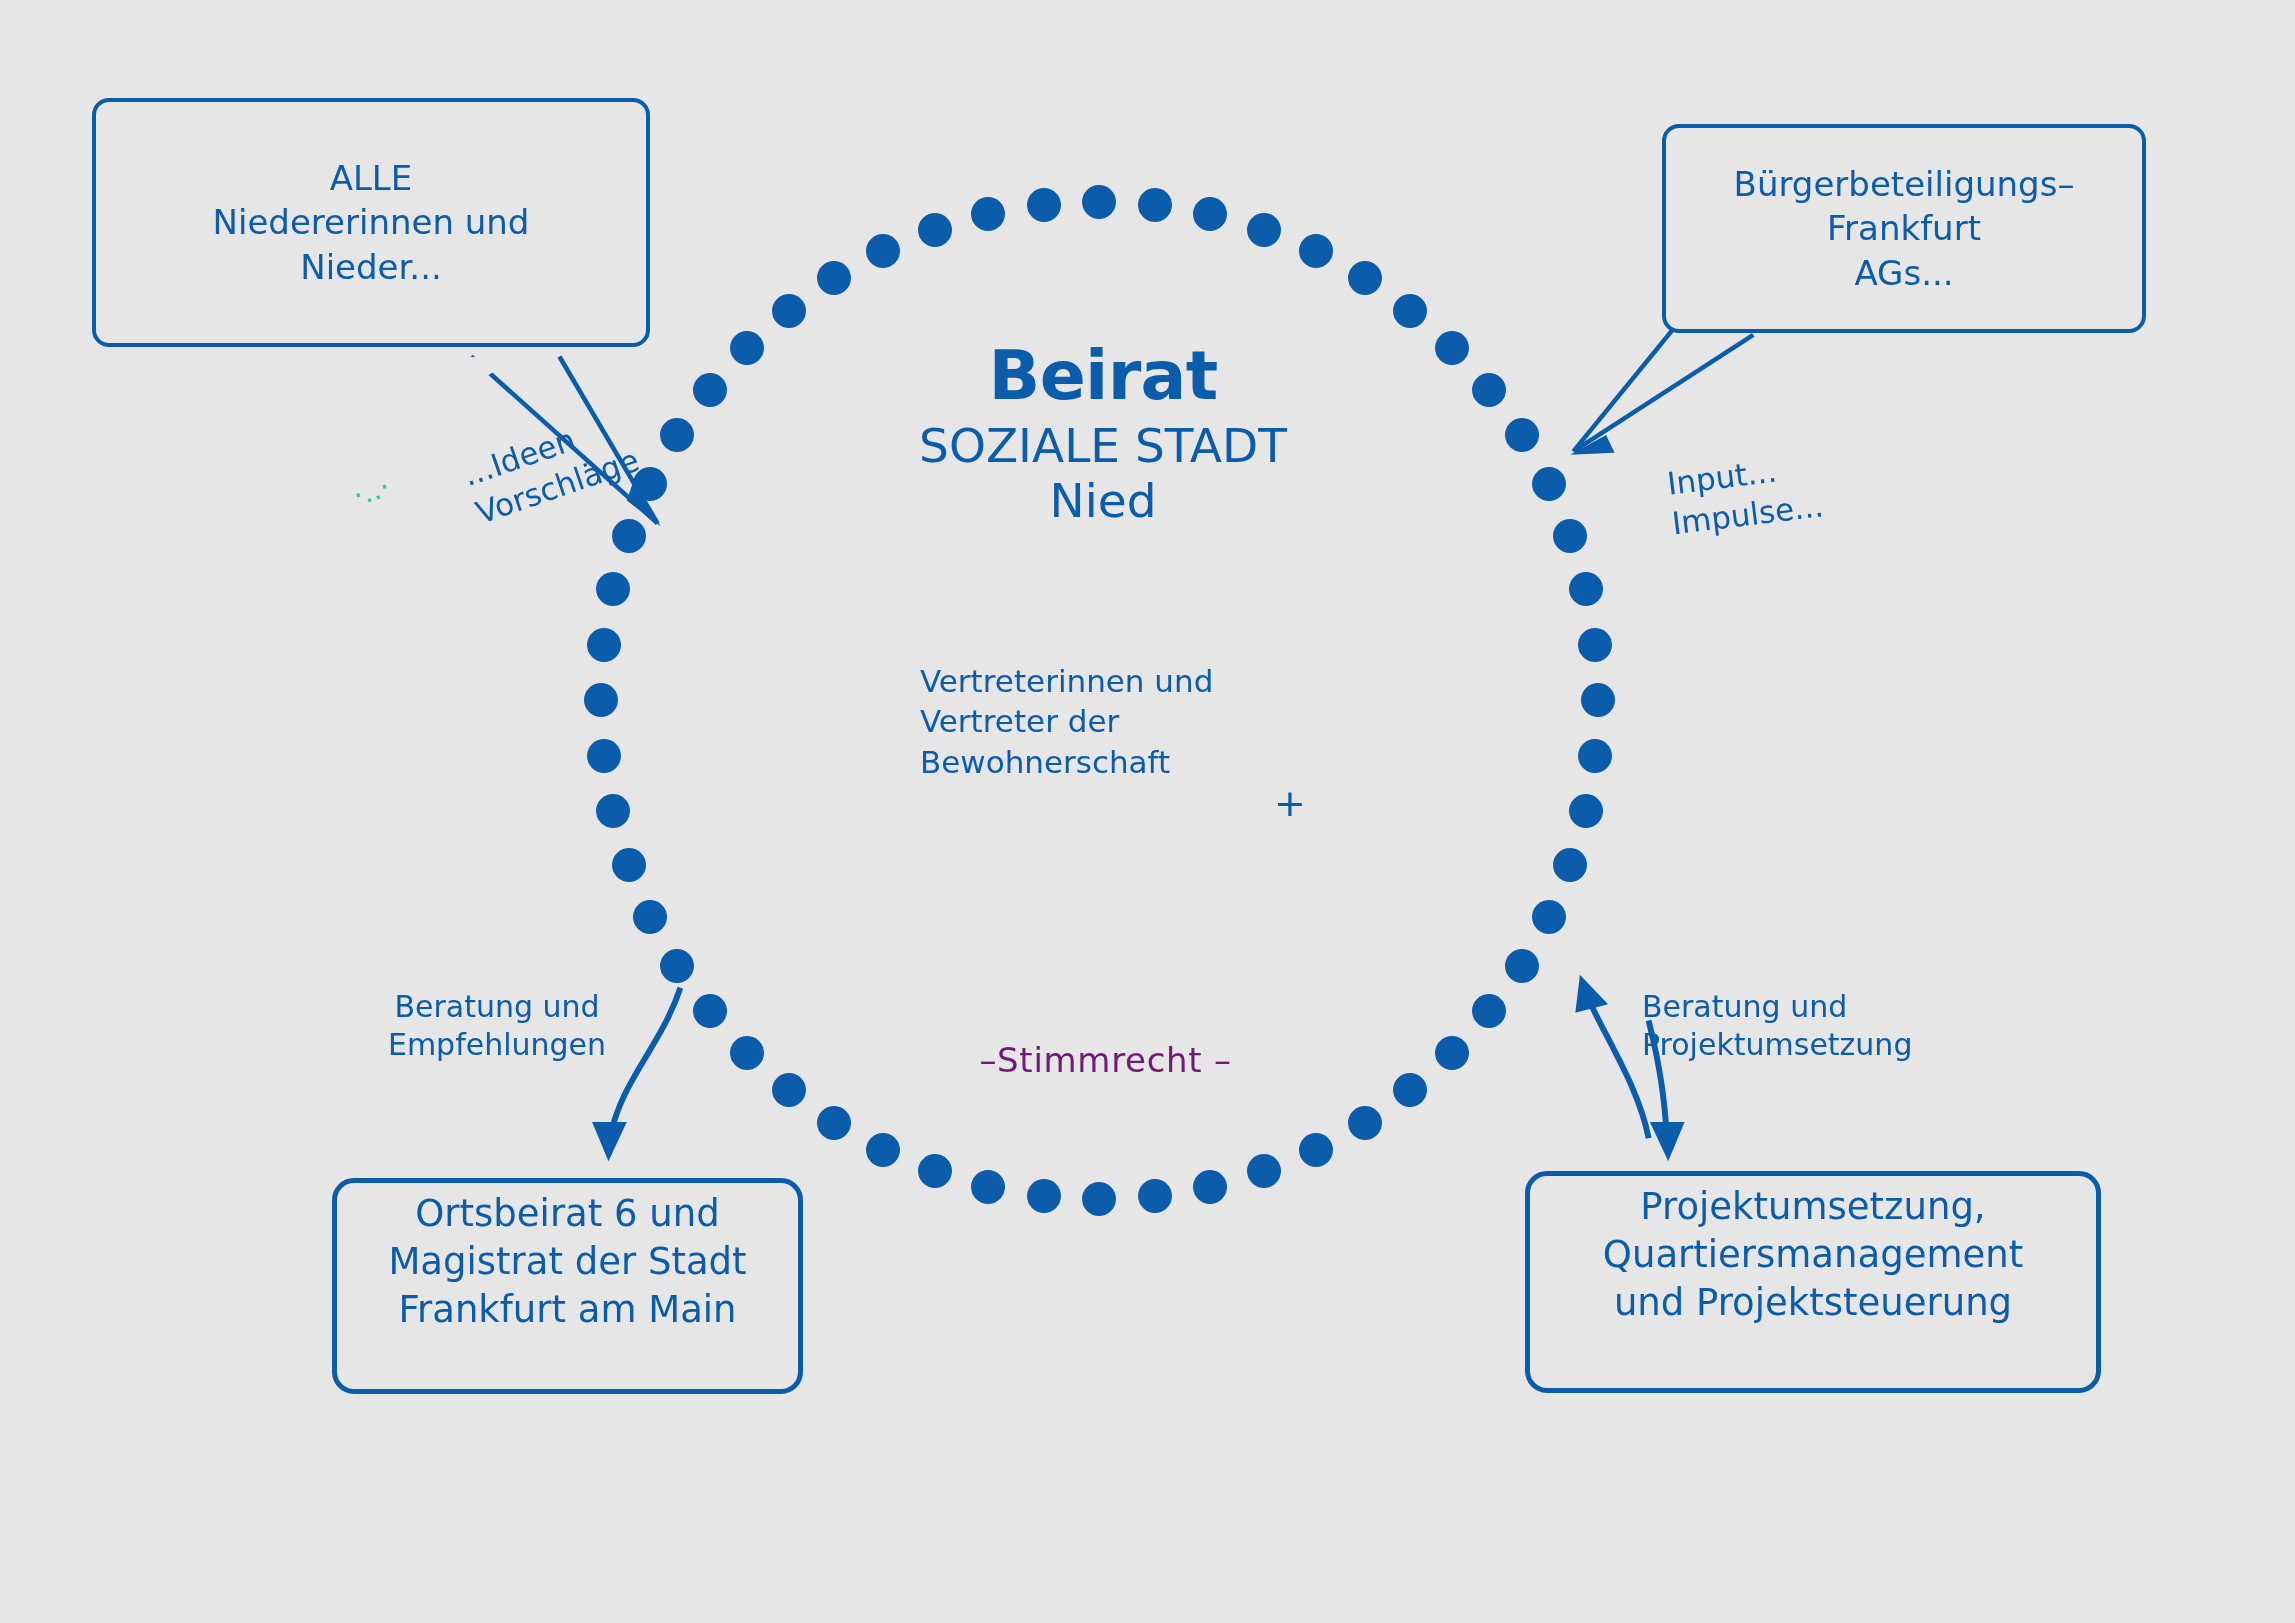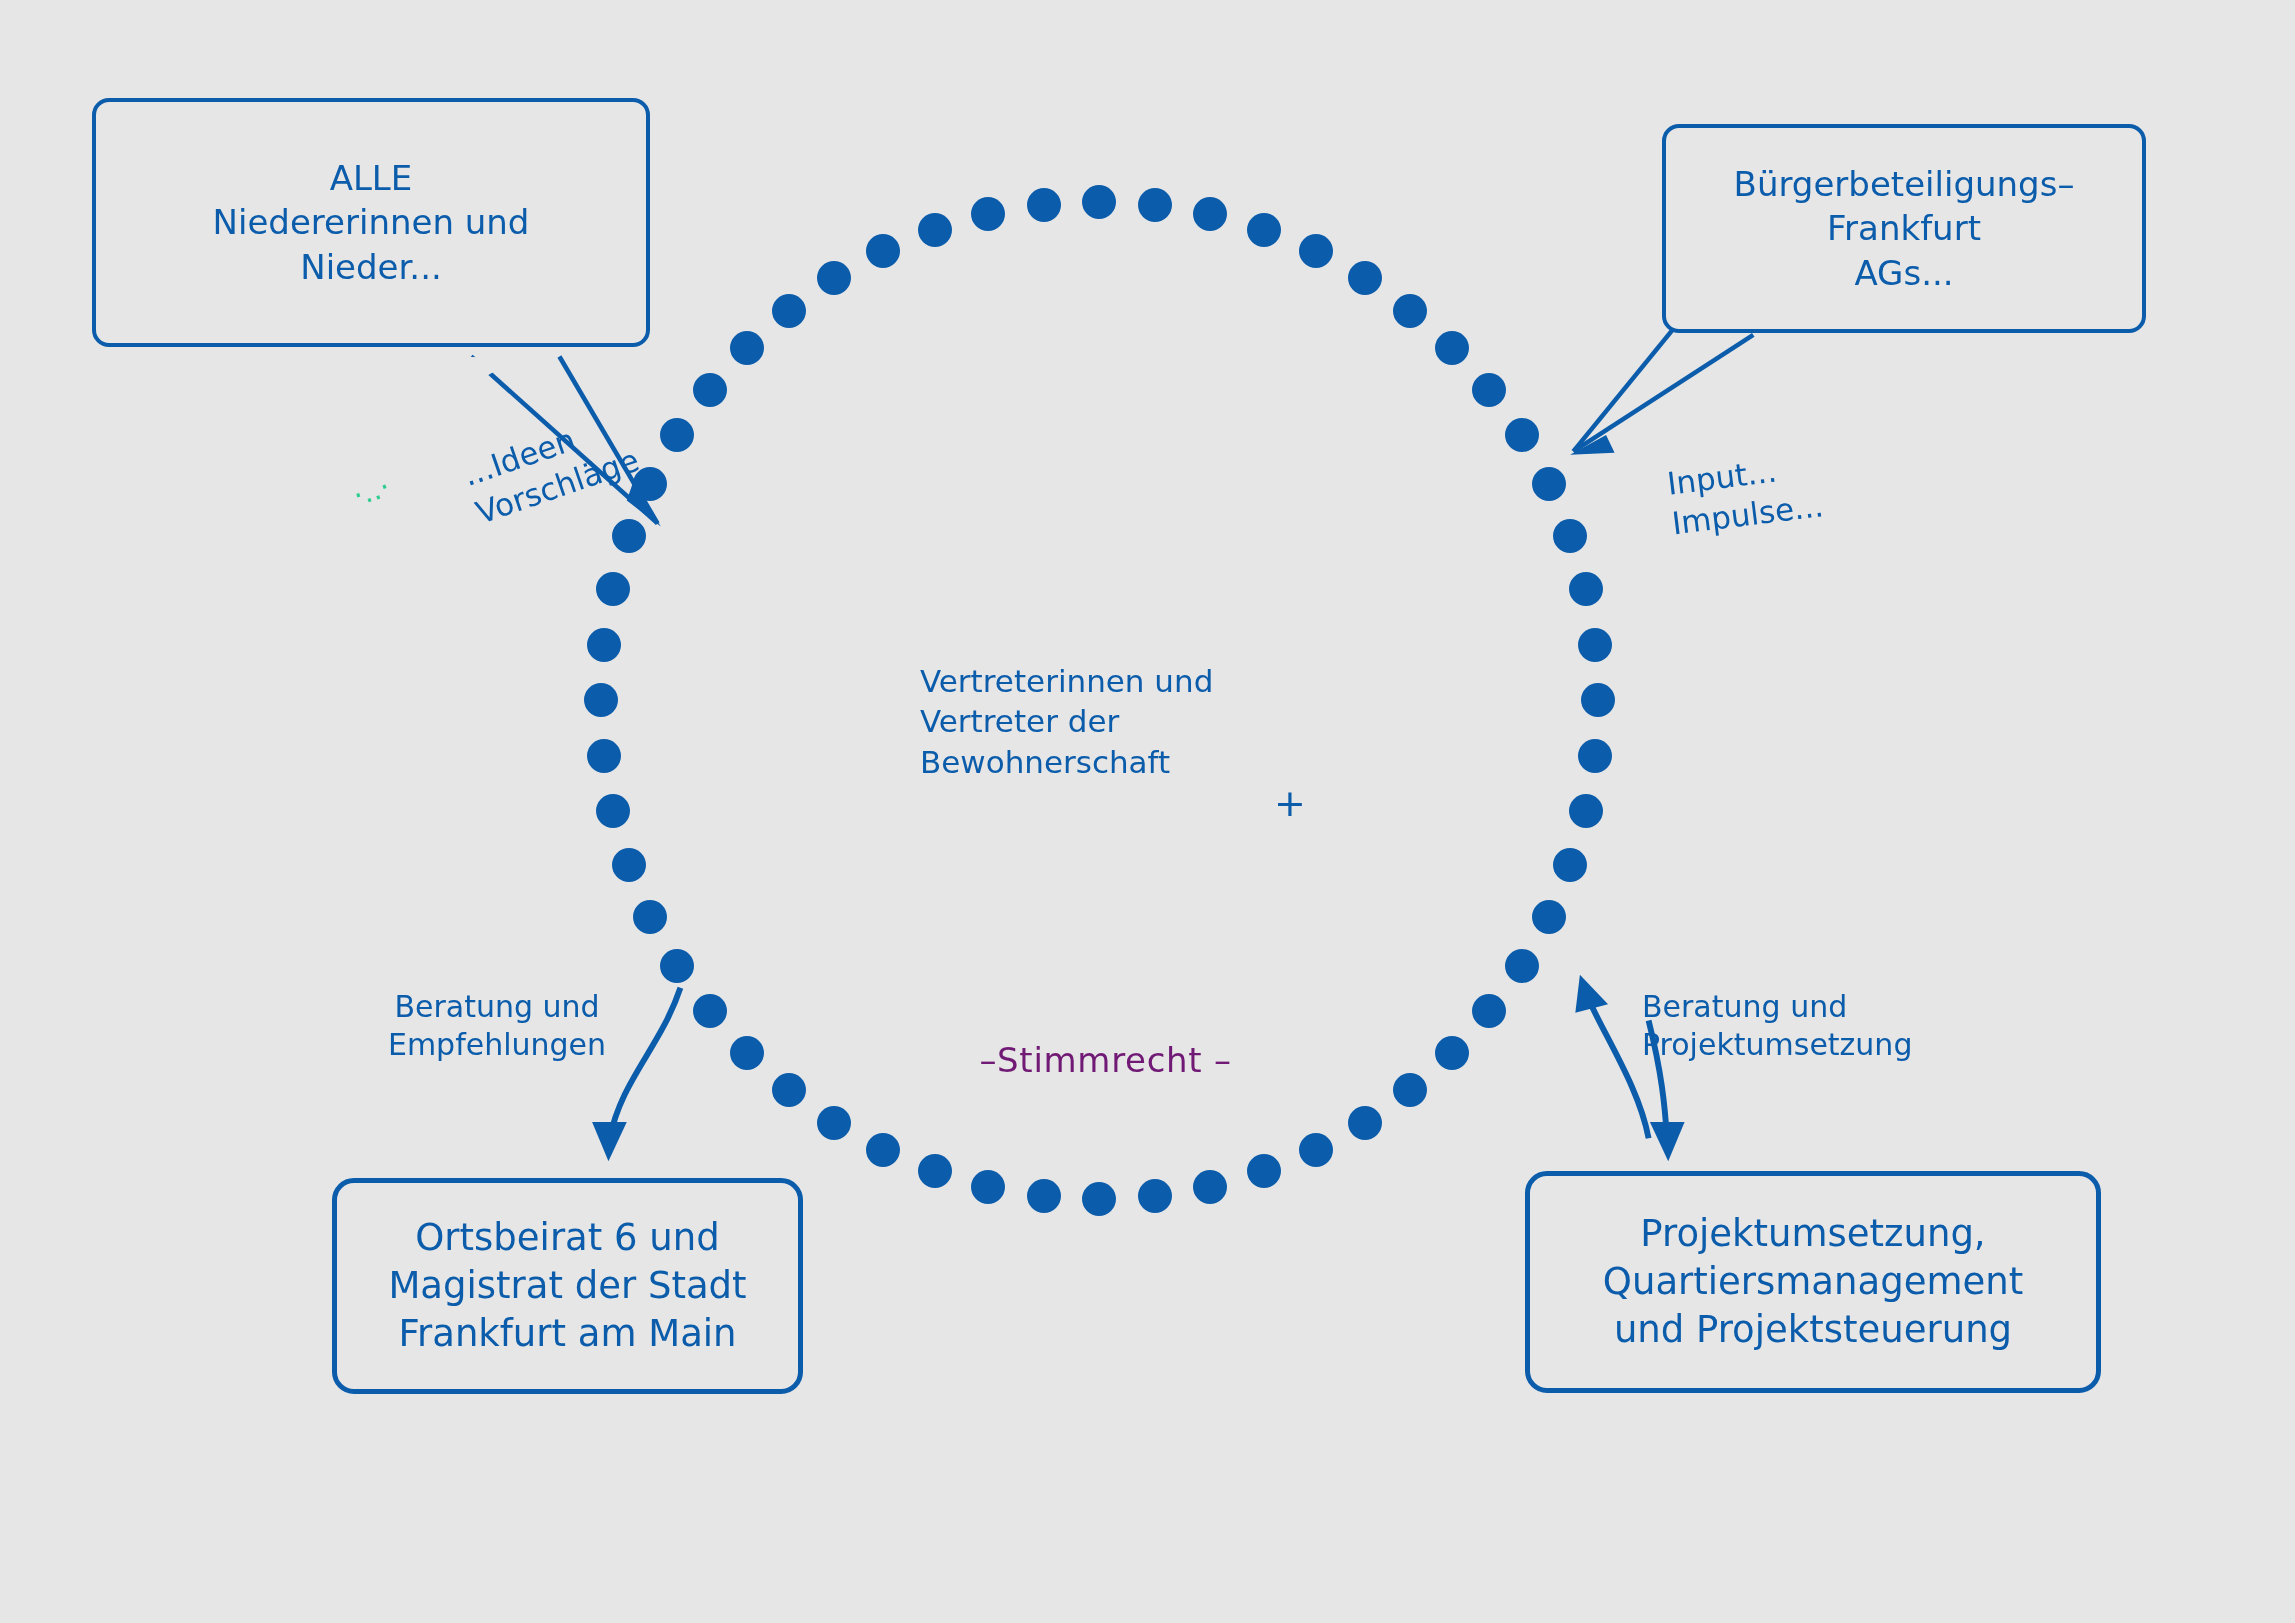--- a/index.html
+++ b/index.html
@@ -135,21 +135,20 @@
 
   
   .box {
     position: absolute;
     border: 5.9px solid #0b5cab;
     border-radius: 22px;
     background: #e6e6e6;
     color: #0b5cab;
     box-sizing: border-box;
     display: flex;
-    align-items: center;
     justify-content: center;
   }
   .box-text {
     font-size: 37px;
     line-height: 1.30;
     text-align: center;
     white-space: pre-line;
     padding: 6.5px 11.8px;
   }
   #box-left {
@@ -274,20 +273,25 @@
       <div class="dot" style="left: 121px; top: 200px;"></div>
       <div class="dot" style="left: 158px; top: 158px;"></div>
       <div class="dot" style="left: 200px; top: 121px;"></div>
       <div class="dot" style="left: 245px; top: 88px;"></div>
       <div class="dot" style="left: 294px; top: 61px;"></div>
       <div class="dot" style="left: 346px; top: 40px;"></div>
       <div class="dot" style="left: 399px; top: 24px;"></div>
       <div class="dot" style="left: 455px; top: 15px;"></div>
     </div>
 
+  <div id="center-block">
+    <div id="title-main">Beirat</div>
+    <div id="title-sub1">SOZIALE STADT</div>
+    <div id="title-sub2">Nied</div>
+  </div>
 
   <div id="columns">
     <div class="col">Vertreterinnen
 und
 Vertreter
 der
 Bewohnerschaft</div>
     <div id="plus-sign">+</div>
   </div>
 

